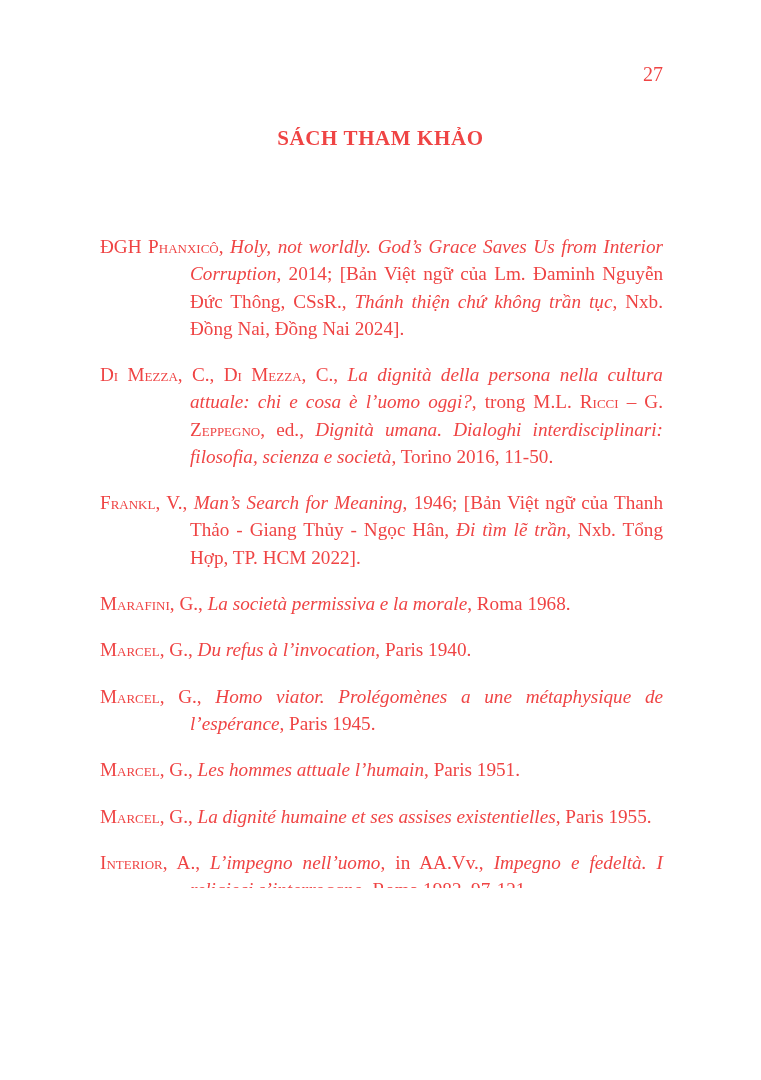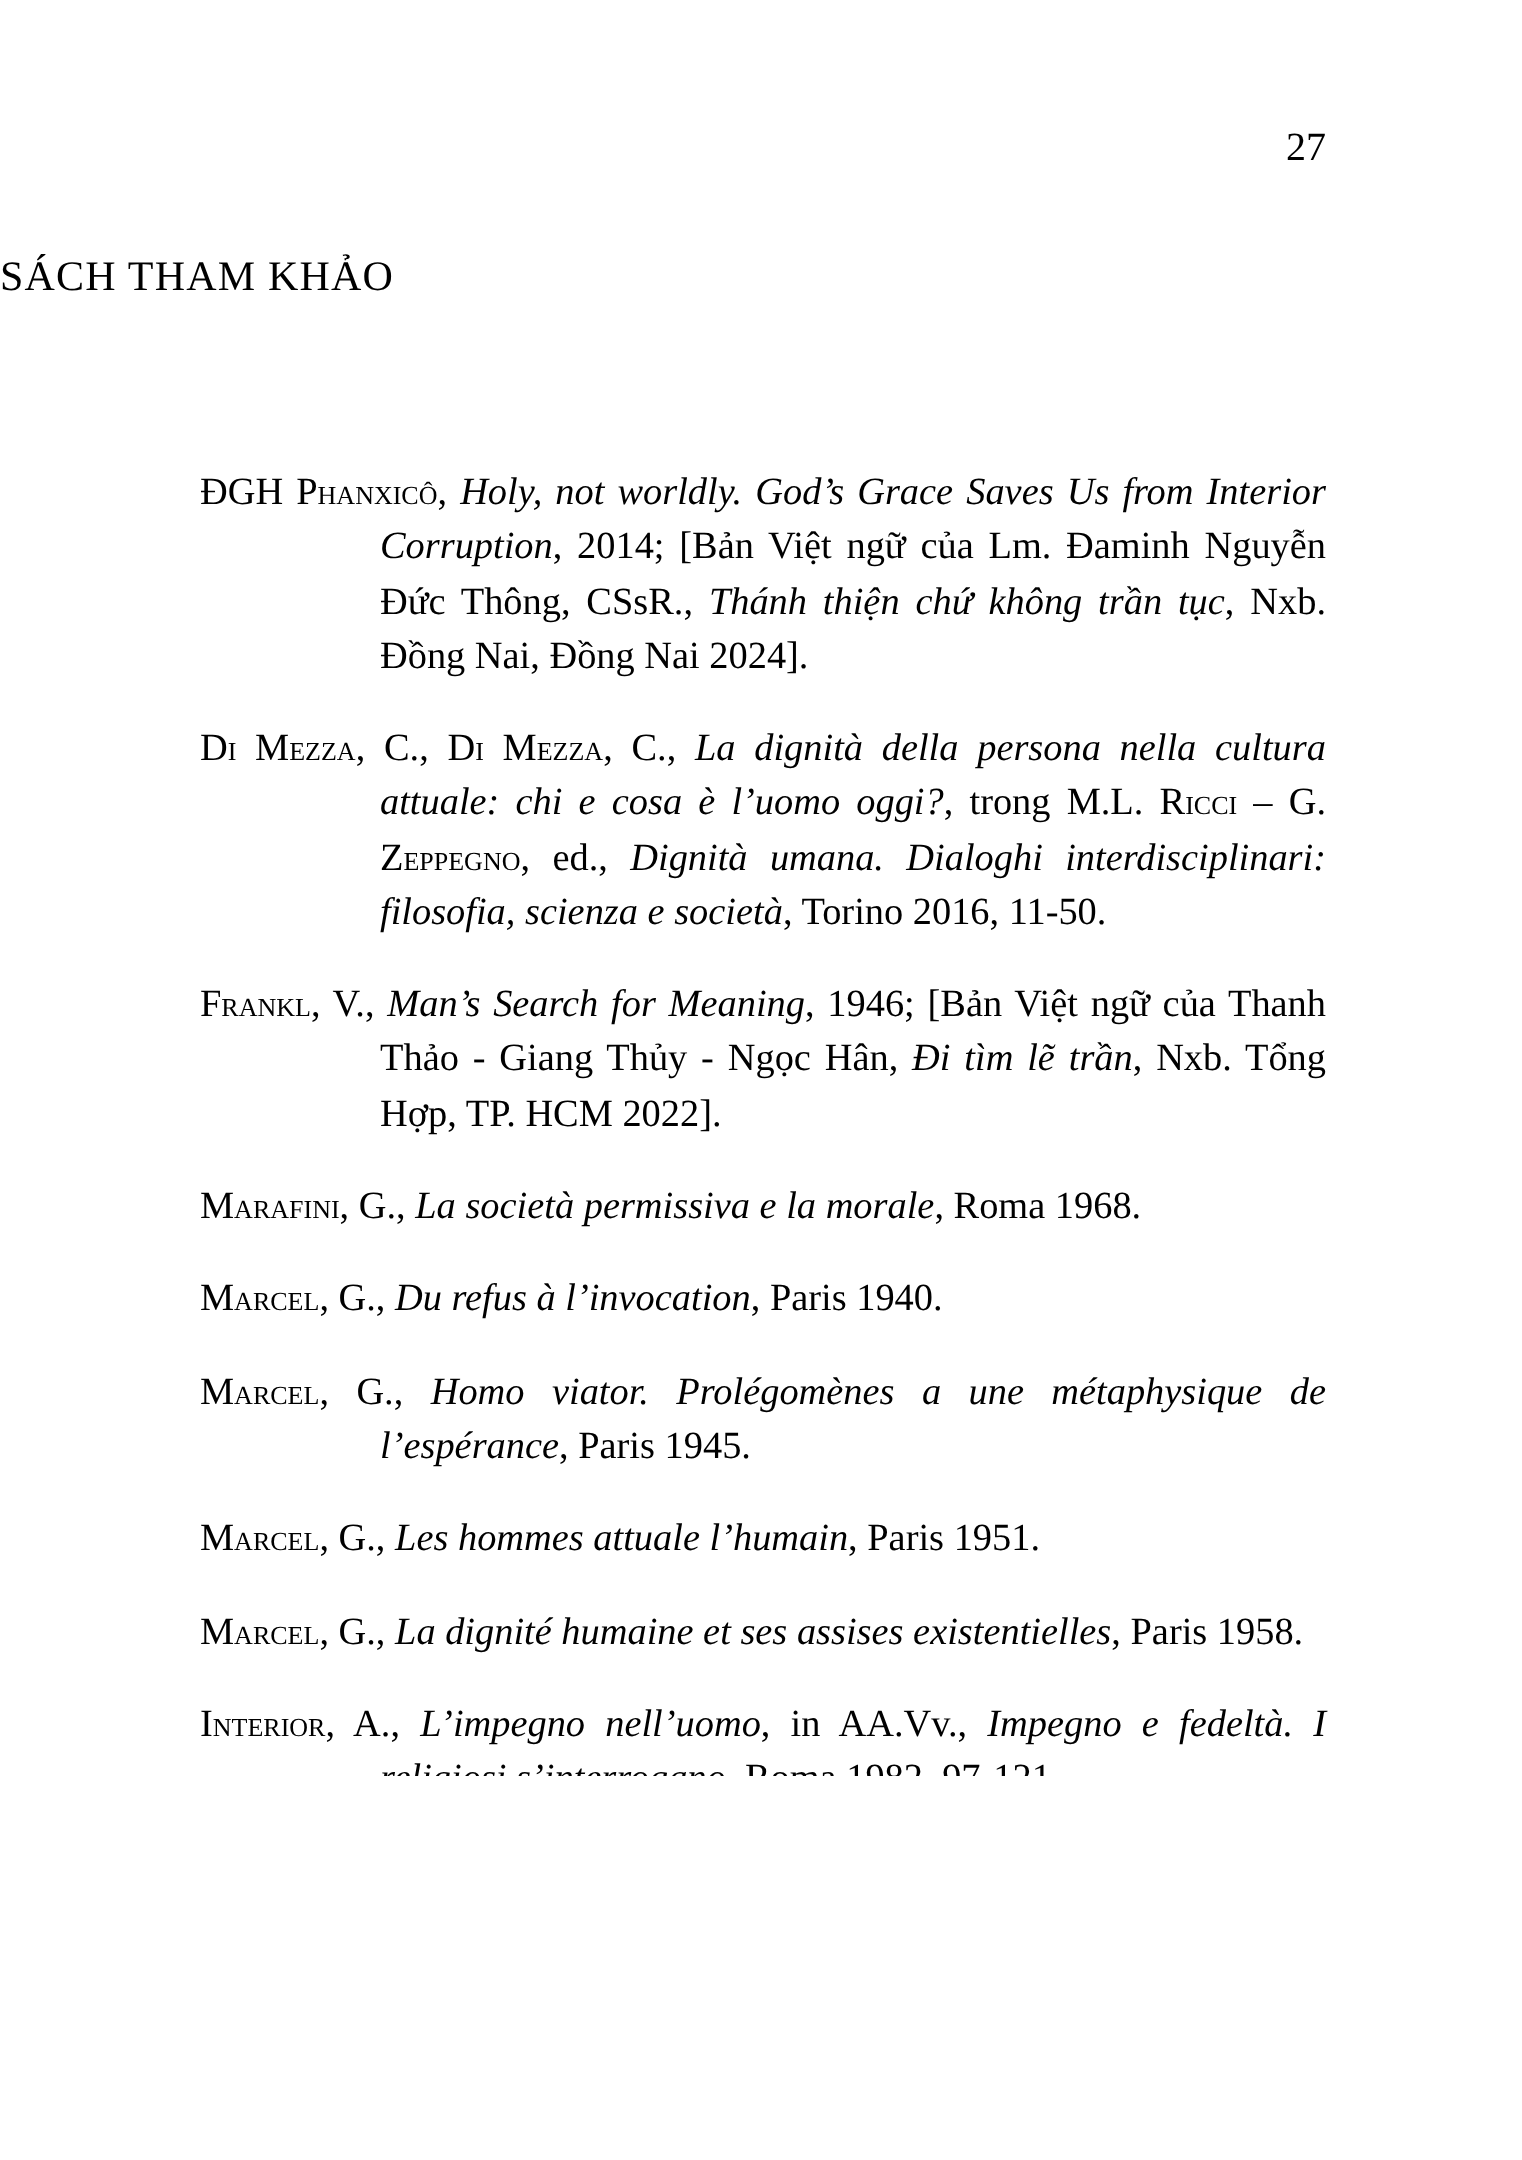--- a/index.html
+++ b/index.html
@@ -8,44 +8,44 @@
     background: #ffffff;
   }
   .page {
     position: relative;
     width: 761px;
     height: 888px;
     background: #ffffff;
     margin: 0 auto;
     overflow: hidden;
     font-family: "Liberation Serif", "DejaVu Serif", serif;
-    color: #000000;
+    color: #ef4444;
   }
 
   
   .folio {
     position: absolute;
     top: 64px;
     left: 0;
     width: 663px;
     text-align: right;
     font-size: 20px;
     line-height: 1;
     font-family: "Liberation Serif", "DejaVu Serif", serif;
   }
 
   
   .section-title {
     position: absolute;
     top: 112px;
     left: 0;
     width: 761px;
-    text-align: left;
+    text-align: center;
     font-size: 21px;
-    font-weight: normal;
+    font-weight: bold;
     letter-spacing: 0.6px;
     line-height: 1.2;
   }
 
   
   .biblio {
     position: absolute;
     top: 214px;
     left: 100px;
     width: 563px;
@@ -81,17 +81,17 @@
   <h1 class="section-title">SÁCH THAM KHẢO</h1>
 
   <div class="biblio">
       <p class="entry"><span class="sc">ĐGH Phanxicô</span><span class="rm">, </span><span class="it">Holy, not worldly. God’s Grace Saves Us from Interior Corruption</span><span class="rm">, 2014; [Bản Việt ngữ của Lm. Đaminh Nguyễn Đức Thông, CSsR., </span><span class="it">Thánh thiện chứ không trần tục</span><span class="rm">, Nxb. Đồng Nai, Đồng Nai 2024].</span></p>
       <p class="entry"><span class="sc">Di Mezza</span><span class="rm">, C., </span><span class="sc">Di Mezza</span><span class="rm">, C., </span><span class="it">La dignità della persona nella cultura attuale: chi e cosa è l’uomo oggi?</span><span class="rm">, trong M.L. </span><span class="sc">Ricci</span><span class="rm"> – G. </span><span class="sc">Zeppegno</span><span class="rm">, ed., </span><span class="it">Dignità umana. Dialoghi interdisciplinari: filosofia, scienza e società</span><span class="rm">, Torino 2016, 11-50.</span></p>
       <p class="entry"><span class="sc">Frankl</span><span class="rm">, V., </span><span class="it">Man’s Search for Meaning</span><span class="rm">, 1946; [Bản Việt ngữ của Thanh Thảo - Giang Thủy - Ngọc Hân, </span><span class="it">Đi tìm lẽ trần</span><span class="rm">, Nxb. Tổng Hợp, TP. HCM 2022].</span></p>
       <p class="entry"><span class="sc">Marafini</span><span class="rm">, G., </span><span class="it">La società permissiva e la morale</span><span class="rm">, Roma 1968.</span></p>
       <p class="entry"><span class="sc">Marcel</span><span class="rm">, G., </span><span class="it">Du refus à l’invocation</span><span class="rm">, Paris 1940.</span></p>
       <p class="entry"><span class="sc">Marcel</span><span class="rm">, G., </span><span class="it">Homo viator. Prolégomènes a une métaphysique de l’espérance</span><span class="rm">, Paris 1945.</span></p>
       <p class="entry"><span class="sc">Marcel</span><span class="rm">, G., </span><span class="it">Les hommes attuale l’humain</span><span class="rm">, Paris 1951.</span></p>
-      <p class="entry"><span class="sc">Marcel</span><span class="rm">, G., </span><span class="it">La dignité humaine et ses assises existentielles</span><span class="rm">, Paris 1958.</span></p>
+      <p class="entry"><span class="sc">Marcel</span><span class="rm">, G., </span><span class="it">La dignité humaine et ses assises existentielles</span><span class="rm">, Paris 1955.</span></p>
       <p class="entry"><span class="sc">Interior</span><span class="rm">, A., </span><span class="it">L’impegno nell’uomo</span><span class="rm">, in AA.Vv., </span><span class="it">Impegno e fedeltà. I religiosi s’interrogano</span><span class="rm">, Roma 1982, 97-121.</span></p>
     </div>
 
 </div>
 
 </body></html>

